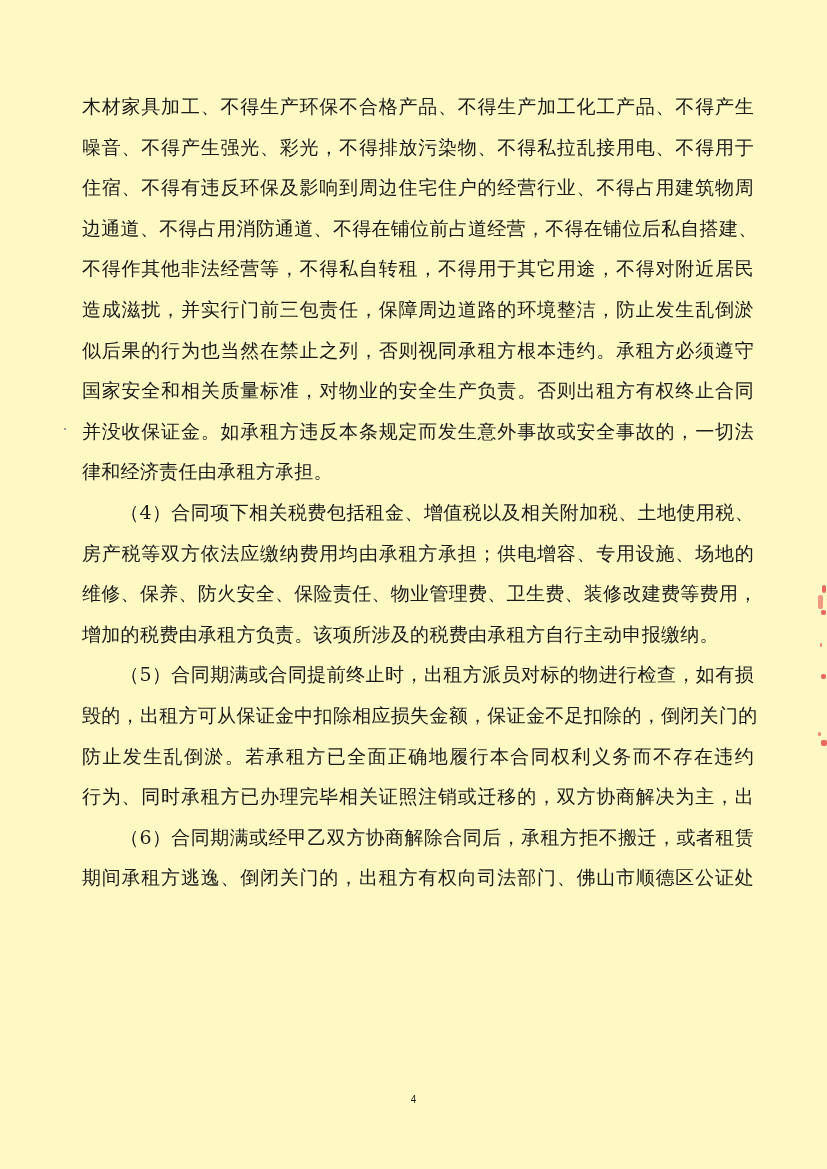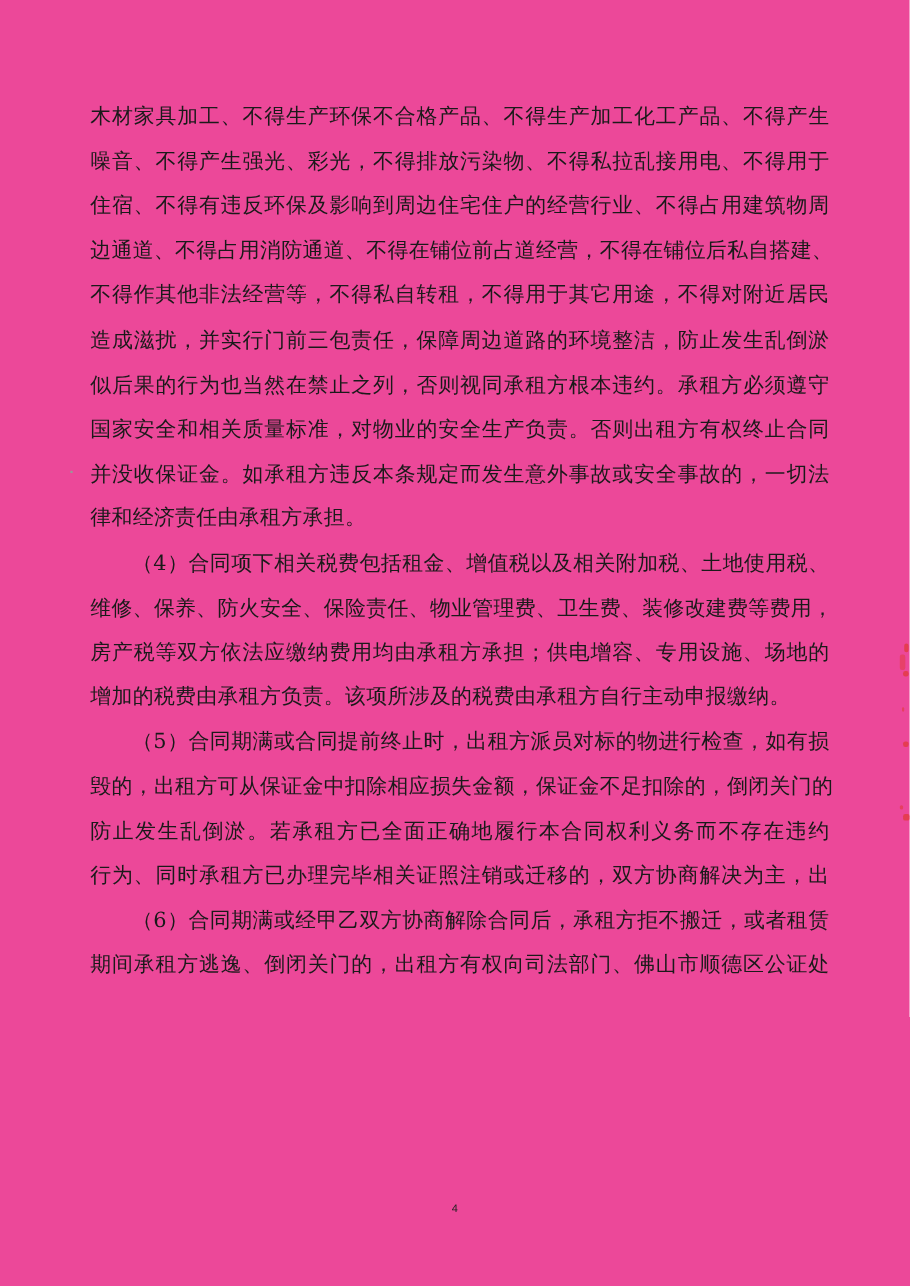--- a/index.html
+++ b/index.html
@@ -1,25 +1,25 @@
 <!DOCTYPE html>
 <html><head>
 <meta charset="utf-8">
 <style>
   html, body { margin: 0; padding: 0; background: #ffffff; }
   body { width: 827px; height: 1169px; position: relative; overflow: hidden; }
-  .page { position: absolute; left: 0; top: 0; width: 827px; height: 1169px; background: #ec4899; }
+  .page { position: absolute; left: 0; top: 0; width: 827px; height: 1169px; background: #fef9c3; }
   .body-text {
     position: absolute; left: 82px; top: 86px; width: 672px;
     font-family: "DejaVu Serif", "Liberation Serif", serif;
     font-size: 19px; line-height: 40.6px; color: #1a1a1a;
   }
   .para { margin: 0; text-align: justify; text-align-last: left; }
   .line { display: block; white-space: nowrap; text-align: justify; text-align-last: justify; letter-spacing: 0.3px; }
-  .line.last { text-align-last: left; font-family: Liberation Mono, monospace; }
+  .line.last { text-align-last: left; }
   .page-number {
     position: absolute; left: 0; width: 827px; top: 1094px; text-align: center;
     font-family: "Liberation Sans", sans-serif; font-size: 10px; color: #222;
   }
   .stamp { position: absolute; background: #e23a3a; opacity: 0.75; border-radius: 2px; }
   .dot { position: absolute; left: 64px; top: 428px; width: 2px; height: 2px; background: #999; }
 </style>
 </head>
 <body>
 
@@ -36,22 +36,22 @@
       <span class="line">不得作其他非法经营等，不得私自转租，不得用于其它用途，不得对附近居民</span>
       <span class="line">造成滋扰，并实行门前三包责任，保障周边道路的环境整洁，防止发生乱倒淤</span>
       <span class="line">似后果的行为也当然在禁止之列，否则视同承租方根本违约。承租方必须遵守</span>
       <span class="line">国家安全和相关质量标准，对物业的安全生产负责。否则出租方有权终止合同</span>
       <span class="line">并没收保证金。如承租方违反本条规定而发生意外事故或安全事故的，一切法</span>
       <span class="line last">律和经济责任由承租方承担。</span>
     </div>
 
     <div class="para">
       <span class="line" style="padding-left:38px">（4）合同项下相关税费包括租金、增值税以及相关附加税、土地使用税、</span>
+      <span class="line">房产税等双方依法应缴纳费用均由承租方承担；供电增容、专用设施、场地的</span>
       <span class="line">维修、保养、防火安全、保险责任、物业管理费、卫生费、装修改建费等费用，</span>
-      <span class="line">房产税等双方依法应缴纳费用均由承租方承担；供电增容、专用设施、场地的</span>
       <span class="line last">增加的税费由承租方负责。该项所涉及的税费由承租方自行主动申报缴纳。</span>
     </div>
 
     <div class="para">
       <span class="line" style="padding-left:38px">（5）合同期满或合同提前终止时，出租方派员对标的物进行检查，如有损</span>
       <span class="line">毁的，出租方可从保证金中扣除相应损失金额，保证金不足扣除的，倒闭关门的</span>
       <span class="line">防止发生乱倒淤。若承租方已全面正确地履行本合同权利义务而不存在违约</span>
       <span class="line">行为、同时承租方已办理完毕相关证照注销或迁移的，双方协商解决为主，出</span>
     </div>
 

